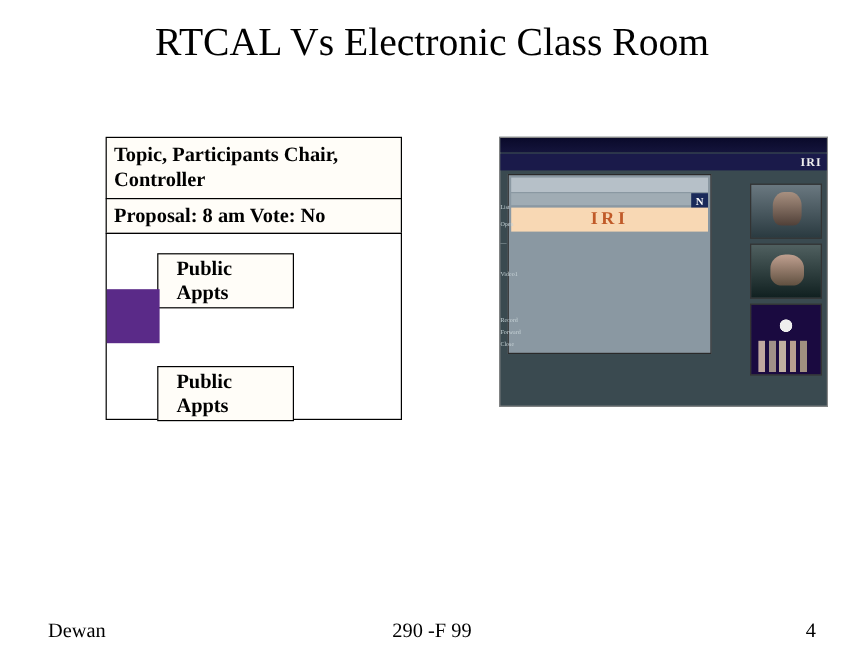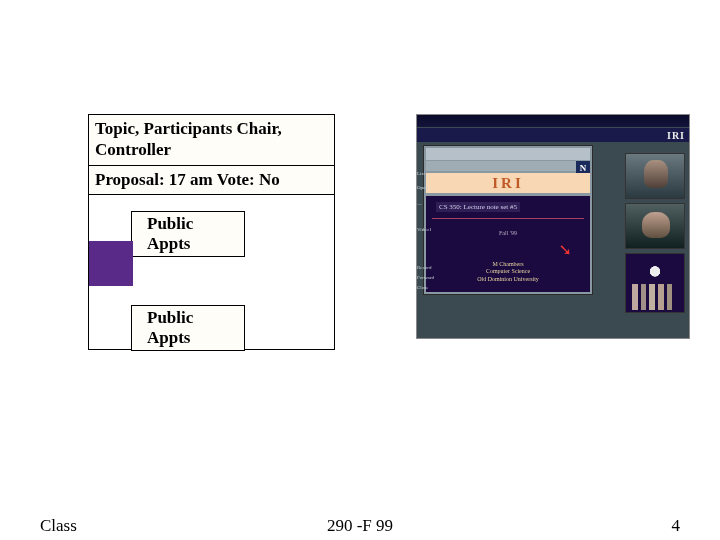--- a/index.html
+++ b/index.html
@@ -43,63 +43,53 @@
       linear-gradient(90deg,#c0a8a0 0 12%, transparent 12% 18%, #a09088 18% 30%, transparent 30% 36%, #c0b0a0 36% 48%, transparent 48% 54%, #b8a090 54% 66%, transparent 66% 72%, #a09080 72% 84%, transparent 84% 100%); }
   .footer { position: absolute; bottom: 24px; left: 0; width: 720px; font-size: 17px; }
   .f-left { position: absolute; left: 40px; }
   .f-center { position: absolute; left: 0; right: 0; text-align: center; }
   .f-right { position: absolute; right: 40px; }
 </style>
 </head>
 <body>
 
 <div class="slide">
+  <div class="title">RTCAL Vs   Electronic Class Room</div>
 
   <div class="left-col">
     <div class="box box1">Topic, Participants Chair, Controller</div>
-    <div class="box box2">Proposal: 17 am        Vote: No</div>
+    <div class="box box2">Proposal: 8 am        Vote: No</div>
     <div class="calgrid">
       <div class="appt-label appt1">Public Appts</div>
       <div class="purple-block purple1"></div>
       <div class="appt-label appt2">Public Appts</div>
     </div>
   </div>
 
   <div class="screenshot">
     <div class="ss-topbar"></div>
     <div class="ss-banner">
       <span class="ss-banner-text">IRI</span>
     </div>
     <div class="ss-winborder">
       <div class="ss-toolbar"></div>
       <div class="ss-toolbar2"></div>
       <div class="ss-badge">N</div>
       <div class="ss-iri">IRI</div>
-      <div class="ss-slide">
-        <div class="ss-slide-title">CS 350: Lecture note set #5</div>
-        <div class="ss-slide-line"></div>
-        <div class="ss-slide-mid">Fall '99</div>
-        <div class="ss-slide-arrow">➘</div>
-        <div class="ss-slide-foot">
-          <div>M Chambers</div>
-          <div>Computer Science</div>
-          <div>Old Dominion University</div>
-        </div>
-      </div>
     </div>
     <div class="ss-sidelbl ss-sl1">List</div>
     <div class="ss-sidelbl ss-sl2">Open</div>
     <div class="ss-sidelbl ss-sl3">—</div>
     <div class="ss-sidelbl ss-sl4">Video1</div>
     <div class="ss-sidelbl ss-sl5">Record</div>
     <div class="ss-sidelbl ss-sl6">Forward</div>
     <div class="ss-sidelbl ss-sl7">Close</div>
     <div class="ss-vid ss-vid1"></div>
     <div class="ss-vid ss-vid2"></div>
     <div class="ss-vid ss-vid3"></div>
   </div>
 
   <div class="footer">
-    <span class="f-left">Class</span>
+    <span class="f-left">Dewan</span>
     <span class="f-center">290 -F 99</span>
     <span class="f-right">4</span>
   </div>
 </div>
 
 </body></html>

